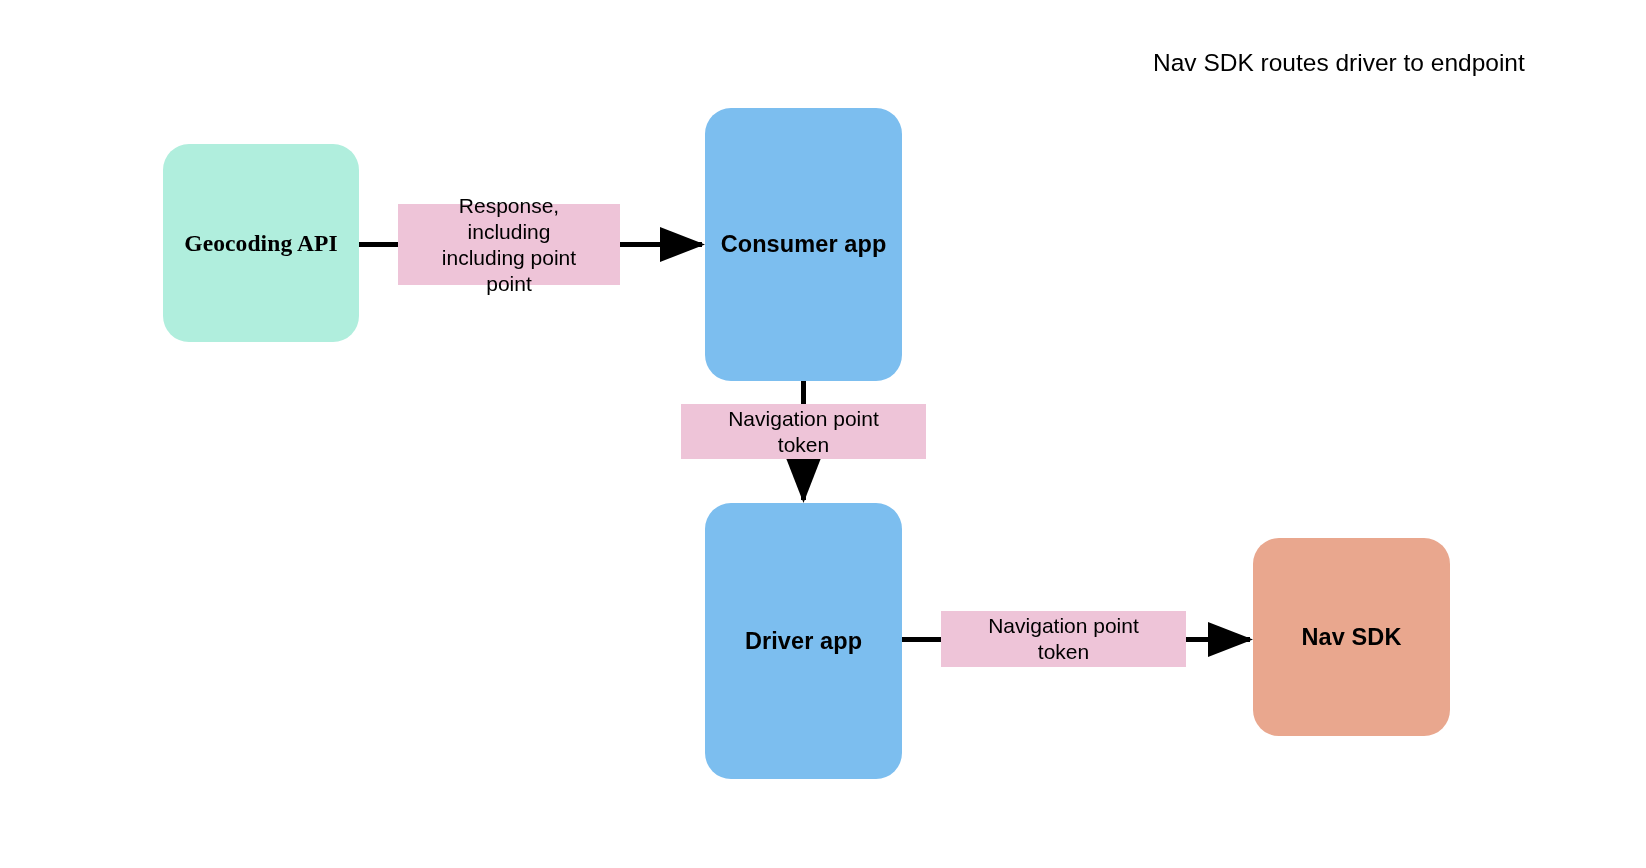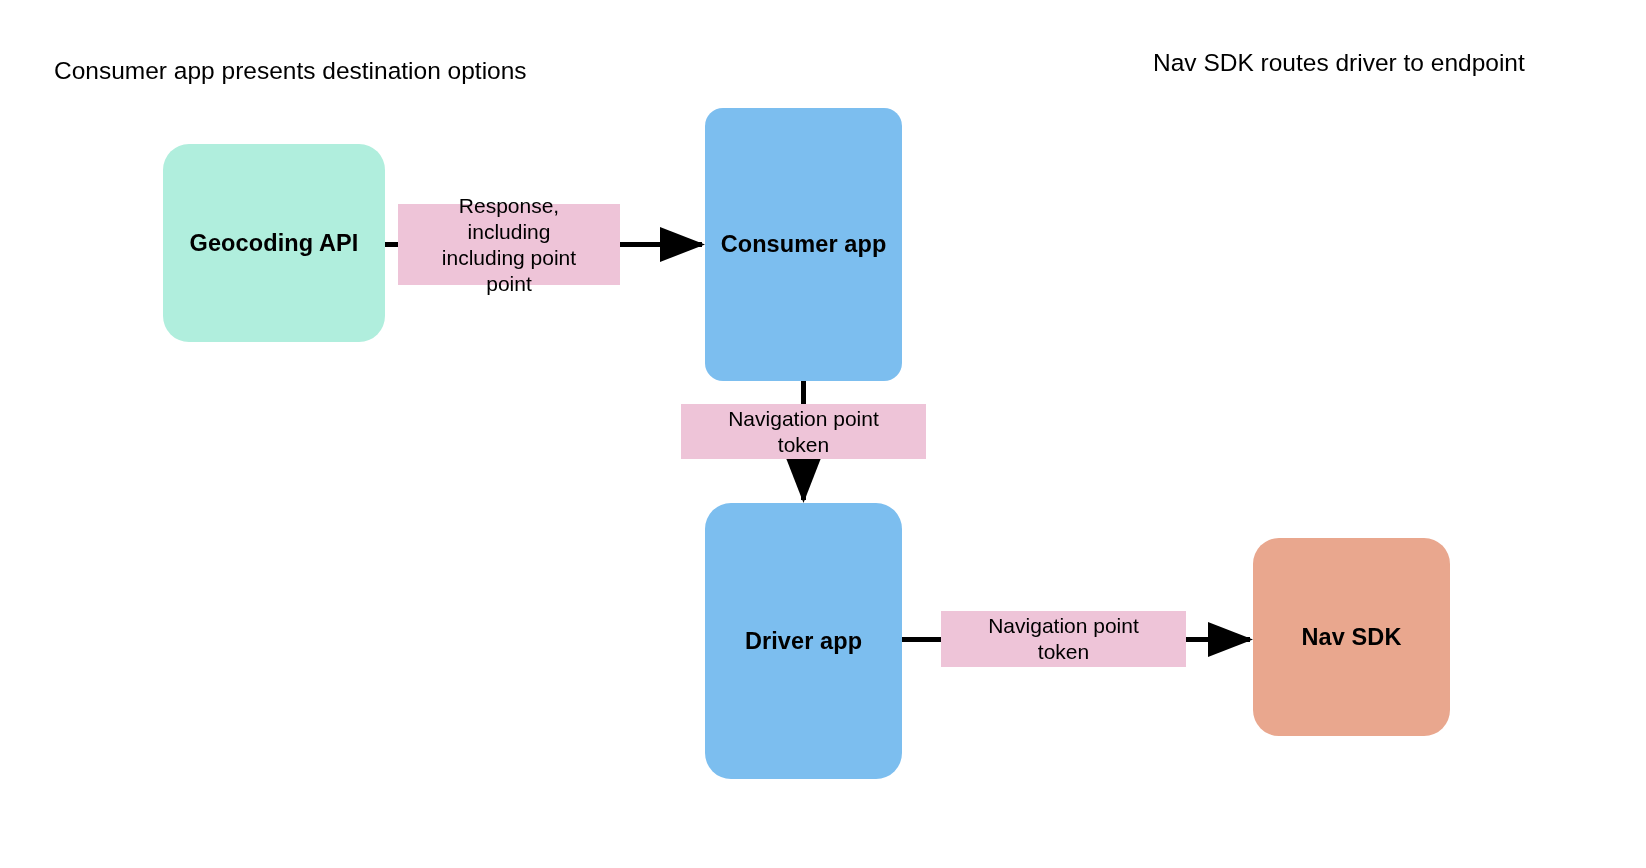--- a/index.html
+++ b/index.html
@@ -44,28 +44,28 @@
   .node-label {
     font-size: 23.5px;
     font-weight: 700;
     color: #000000;
     white-space: nowrap;
     letter-spacing: 0.1px;
   }
 
   #node-geocoding {
     left: 163px; top: 144px;
-    width: 222px; height: 198px;
+    width: 196px; height: 198px;
     background: #b0eedd;
+    font-family: Liberation Serif, serif;
   }
   #node-consumer {
     left: 705px; top: 108px;
     width: 197px; height: 273px;
     background: #7cbeef;
-    border-radius: 18px;
   }
   #node-driver {
     left: 705px; top: 503px;
     width: 197px; height: 276px;
     background: #7cbeef;
   }
   #node-navsdk {
     left: 1253px; top: 538px;
     width: 197px; height: 198px;
     background: #e9a78e;
@@ -105,21 +105,20 @@
     left: 941px; top: 611px;
     width: 245px; height: 56px;
   }
   .edge-label span { display: block; }
 </style>
 </head>
 <body>
 
 <div id="canvas">
 
-  <div id="header-1" class="col-header">Consumer app presents destination options</div>
   <div id="header-3" class="col-header">Nav SDK routes driver to endpoint</div>
 
   <svg id="connectors" viewBox="0 0 1646 868" width="1646" height="868" xmlns="http://www.w3.org/2000/svg">
     <defs>
       <marker id="arrowhead" markerWidth="9" markerHeight="7" refX="8.4" refY="3.5" orient="auto" markerUnits="strokeWidth">
         <path d="M0,0 L9,3.5 L0,7 z" fill="#000000"></path>
       </marker>
     </defs>
 
     <line x1="359" y1="244.5" x2="702" y2="244.5" stroke="#000000" stroke-width="5" marker-end="url(#arrowhead)"></line>

